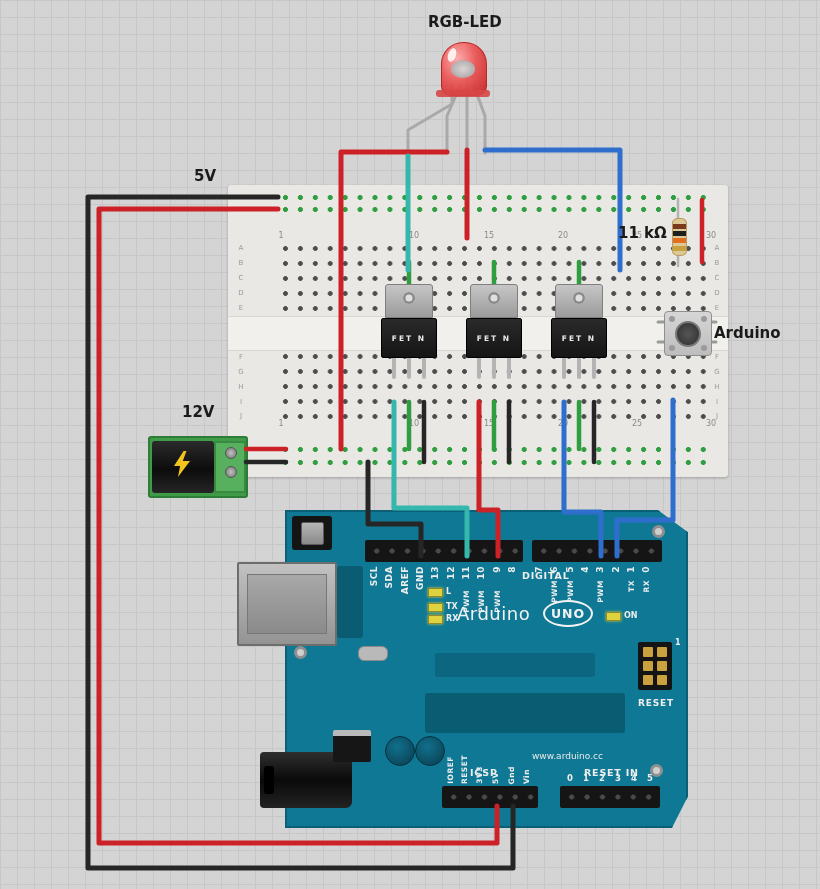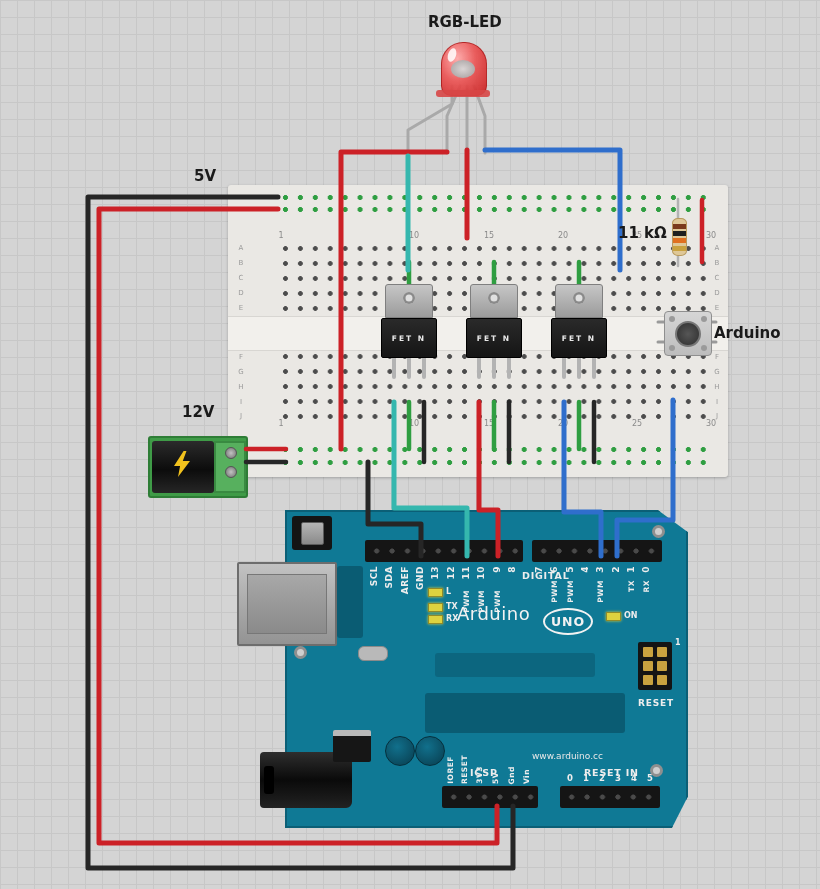--- a/index.html
+++ b/index.html
@@ -33,21 +33,21 @@
     background-image:radial-gradient(circle,#4a4a4a 2.3px,rgba(0,0,0,0) 2.8px);
     background-size:15.4px 22px;background-position:4px 0;}
   .vl{position:absolute;writing-mode:vertical-rl;transform:rotate(180deg);
     font-size:9px;font-weight:bold;color:#ededed;letter-spacing:.5px;white-space:nowrap;}
   .vls{font-size:7.5px;}
   .hl{position:absolute;font-size:9.5px;font-weight:bold;color:#ededed;letter-spacing:.8px;white-space:nowrap;}
   .ad{position:absolute;font-size:8.5px;font-weight:bold;color:#ededed;transform:translateX(-50%);}
   .brand{position:absolute;left:172px;top:93px;font-size:18px;font-weight:normal;color:#f2f2f2;letter-spacing:.5px;}
   .uno{position:absolute;left:258px;top:90px;width:50px;height:27px;border:2.5px solid #f2f2f2;
     border-radius:50%;color:#f2f2f2;font-size:12.5px;font-weight:bold;display:flex;
-    align-items:center;justify-content:center;letter-spacing:1px;box-sizing:border-box;margin-top:8px;}
+    align-items:center;justify-content:center;letter-spacing:1px;box-sizing:border-box;}
   .url{position:absolute;left:247px;top:241px;font-size:9px;color:#e8e8e8;}
   .ledrect{position:absolute;width:13px;height:7px;background:#ded23f;border:1px solid #8f8a2a;box-shadow:0 0 3px #ded23f;}
   .ledlabel{position:absolute;font-size:8px;font-weight:bold;color:#ededed;}
   .icsp{position:absolute;left:353px;top:132px;width:34px;height:48px;background:#141414;border-radius:2px;
     display:grid;grid-template-columns:repeat(2,1fr);gap:4px;padding:5px;box-sizing:border-box;}
   .icsp div{background:#c9a23f;border-radius:1px;}
   .hole{position:absolute;width:13px;height:13px;border-radius:50%;background:#cfcfcf;border:3px solid #8f8f8f;box-sizing:border-box;}
   .smd{position:absolute;background:#0a5c73;border-radius:3px;}
   .cap{position:absolute;width:28px;height:28px;border-radius:50%;
     background:radial-gradient(circle at 40% 35%,#11708c,#083c4d);border:1px solid #06303d;}

